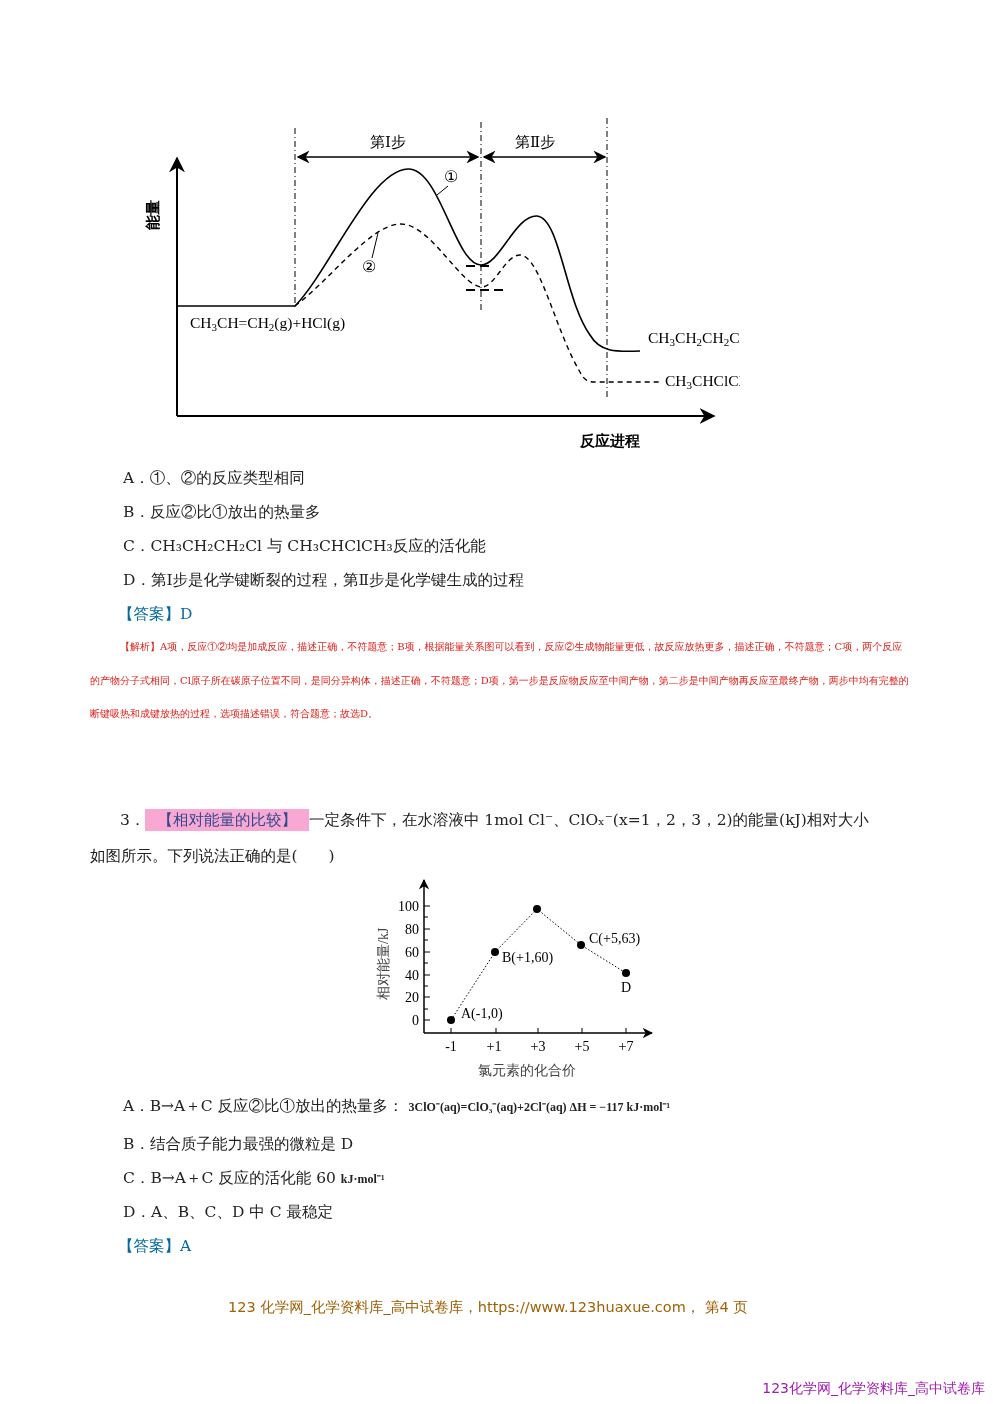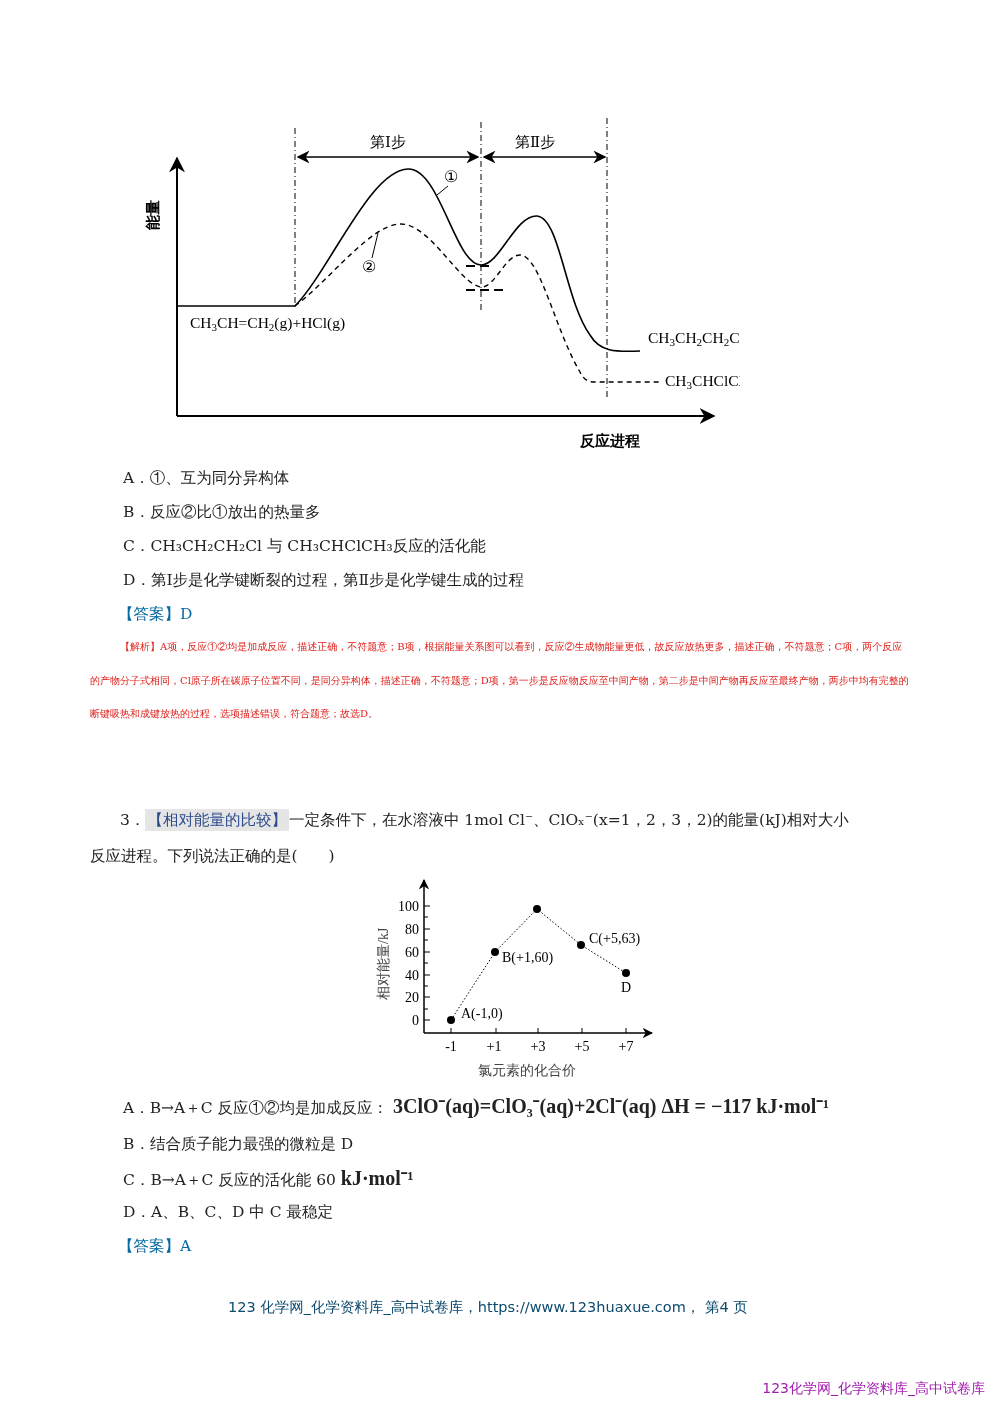--- a/index.html
+++ b/index.html
@@ -3,23 +3,23 @@
 <meta charset="utf-8">
 <style>
   html, body { margin:0; padding:0; background:#ffffff; }
   body { width:993px; height:1404px; position:relative; overflow:hidden;
          font-family:"DejaVu Serif","Liberation Serif",serif; color:#222; }
   .abs { position:absolute; }
   .line { position:absolute; left:123px; font-size:15.5px; white-space:nowrap; line-height:20px; }
   .red { color:#0369a1; }
   .para { position:absolute; left:90px; width:820px; font-size:10px; line-height:33.5px; color:#e0201b; }
   .para .indent { display:inline-block; width:30px; }
-  .tag { background:#e5e5e5; color:#2f4b8c; padding:2px 2px; }
-  .formula { font-family:"Liberation Serif",serif; font-weight:bold; font-size:20px; }
-  .footer { position:absolute; top:1298px; left:228px; font-size:14.5px; font-family:"DejaVu Sans",sans-serif; color:#0c4a6e; }
+  .tag { background:#f9a8d4; color:#2f4b8c; padding:2px 12px; }
+  .formula { font-family:"Liberation Serif",serif; font-weight:bold; font-size:12px; }
+  .footer { position:absolute; top:1298px; left:228px; font-size:14.5px; font-family:"DejaVu Sans",sans-serif; color:#a16207; }
   .watermark { position:absolute; top:1380px; right:8px; font-size:14px; font-family:"DejaVu Sans",sans-serif; color:#a21caf; }
   svg text { font-family:"Liberation Serif","DejaVu Serif",serif; }
 </style>
 </head>
 <body>
 
 <svg class="abs" style="left:120px;top:110px" width="620" height="350" viewBox="120 110 620 350">
   <defs>
     <marker id="arr" viewBox="0 0 10 10" refX="9" refY="5" markerWidth="8" markerHeight="8" orient="auto-start-reverse">
       <path d="M0,0 L10,5 L0,10 L3,5 z" fill="#000"></path>
@@ -53,41 +53,41 @@
   <line x1="372" y1="258" x2="378" y2="233" stroke="#000" stroke-width="1"></line>
 
   <text x="134" y="238" font-size="15" font-weight="bold" transform="rotate(-90 142 222)" font-family="DejaVu Sans, sans-serif">能量</text>
   <text x="190" y="328" font-size="15.5">CH<tspan font-size="11" dy="3">3</tspan><tspan dy="-3">CH=CH</tspan><tspan font-size="11" dy="3">2</tspan><tspan dy="-3">(g)+HCl(g)</tspan></text>
   <text x="648" y="343" font-size="15.5">CH<tspan font-size="11" dy="3">3</tspan><tspan dy="-3">CH</tspan><tspan font-size="11" dy="3">2</tspan><tspan dy="-3">CH</tspan><tspan font-size="11" dy="3">2</tspan><tspan dy="-3">Cl(l)</tspan></text>
   <text x="665" y="386" font-size="15.5">CH<tspan font-size="11" dy="3">3</tspan><tspan dy="-3">CHClCH</tspan><tspan font-size="11" dy="3">3</tspan><tspan dy="-3">(l)</tspan></text>
   <text x="580" y="446" font-size="15" font-weight="bold" font-family="DejaVu Sans, sans-serif">反应进程</text>
 </svg>
 
 <div class="line" style="top:468px">
-  <span>A．</span><span>①、互为同分异构体</span>
+  <span>A．</span><span>①、②的反应类型相同</span>
 </div>
 <div class="line" style="top:502px">
   <span>B．</span><span>反应②比①放出的热量多</span>
 </div>
 <div class="line" style="top:536px">
   <span>C．</span><span>CH₃CH₂CH₂Cl 与 CH₃CHClCH₃</span><span>反应的活化能</span>
 </div>
 <div class="line" style="top:570px">
   <span>D．</span><span>第Ⅰ步是化学键断裂的过程，第Ⅱ步是化学键生成的过程</span>
 </div>
 <div class="line red" style="top:604px;left:118px">【答案】D</div>
 
 <div class="para" style="top:630px">
   <span class="indent"></span><span>【解析】</span><span>A项，反应①②均是加成反应，描述正确，不符题意；B项，根据能量关系图可以看到，反应②生成物能量更低，故反应放热更多，描述正确，不符题意；C项，两个反应的产物分子式相同，Cl原子所在碳原子位置不同，是同分异构体，描述正确，不符题意；D项，第一步是反应物反应至中间产物，第二步是中间产物再反应至最终产物，两步中均有完整的断键吸热和成键放热的过程，选项描述错误，符合题意；故选D。</span>
 </div>
 
 <div class="line" style="top:810px;left:120px">
   <span>3．</span><span class="tag">【相对能量的比较】</span><span>一定条件下，在水溶液中 1mol Cl⁻、ClOₓ⁻(x=1，2，3，2)的能量(kJ)相对大小</span>
 </div>
-<div class="line" style="top:846px;left:90px">反应进程。下列说法正确的是(　　)</div>
+<div class="line" style="top:846px;left:90px">如图所示。下列说法正确的是(　　)</div>
 
 <svg class="abs" style="left:360px;top:870px" width="320" height="215" viewBox="360 870 320 215">
   <defs>
     <marker id="arr2" viewBox="0 0 10 10" refX="9" refY="5" markerWidth="7" markerHeight="7" orient="auto">
       <path d="M0,0 L10,5 L0,10 L3,5 z" fill="#000"></path>
     </marker>
   </defs>
   <line x1="424" y1="1033" x2="424" y2="880" stroke="#000" stroke-width="1.5" marker-end="url(#arr2)"></line>
   <line x1="424" y1="1033" x2="652" y2="1033" stroke="#000" stroke-width="1.5" marker-end="url(#arr2)"></line>
 
@@ -136,21 +136,21 @@
     <text x="461" y="1018">A(-1,0)</text>
     <text x="502" y="962">B(+1,60)</text>
     <text x="589" y="943">C(+5,63)</text>
     <text x="621" y="992">D</text>
   </g>
   <text x="0" y="0" font-size="14" fill="#444" transform="translate(388 1000) rotate(-90)" font-family="DejaVu Sans, sans-serif">相对能量/kJ</text>
   <text x="478" y="1075" font-size="14" fill="#444" font-family="DejaVu Sans, sans-serif">氯元素的化合价</text>
 </svg>
 
 <div class="line" style="top:1096px">
-  <span>A．</span><span>B→A＋C 反应①②均是加成反应：</span>
+  <span>A．</span><span>B→A＋C 反应②比①放出的热量多：</span>
   <span class="formula">3ClO⁻(aq)=ClO₃⁻(aq)+2Cl⁻(aq)  ΔH = −117 kJ·mol⁻¹</span>
 </div>
 <div class="line" style="top:1134px">
   <span>B．</span><span>结合质子能力最强的微粒是 D</span>
 </div>
 <div class="line" style="top:1168px">
   <span>C．</span><span>B→A＋C 反应的活化能 60</span>
   <span class="formula">kJ·mol⁻¹</span>
 </div>
 <div class="line" style="top:1202px">

